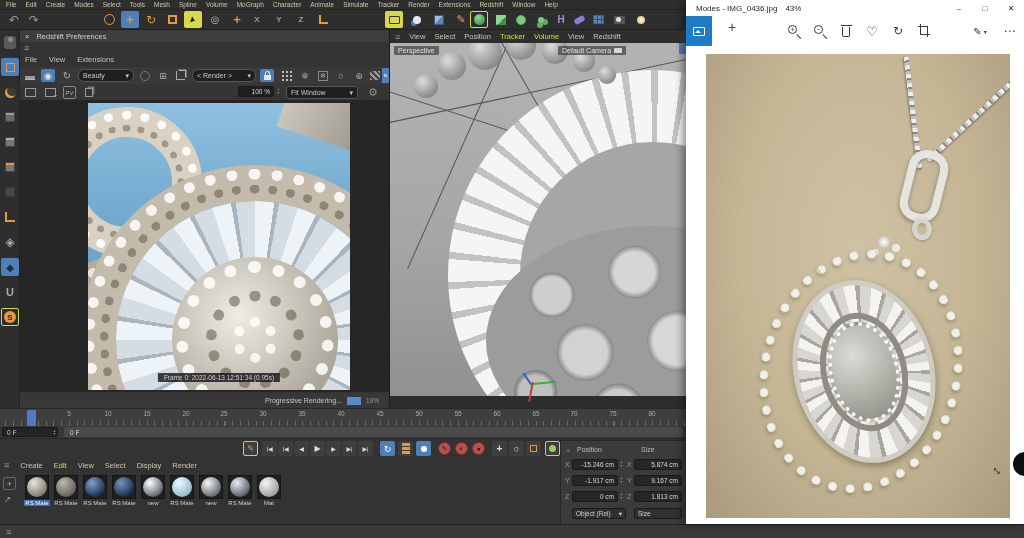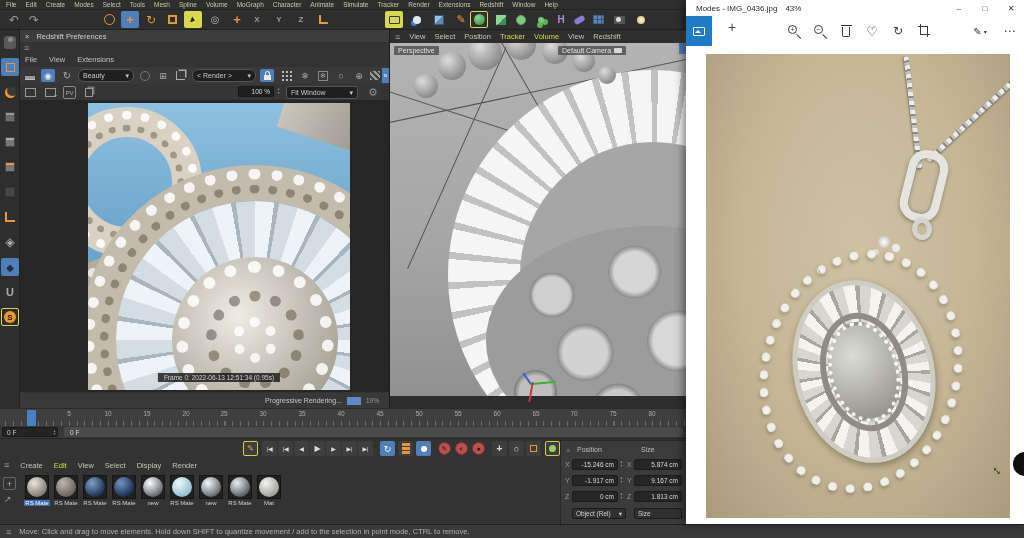--- a/index.html
+++ b/index.html
@@ -512,21 +512,20 @@
         <span>Object (Rel)</span>
         <span>▾</span>
       </span>
     <span class="cdd" style="left:73px;top:67px;width:48px">
         <span>Size</span>
       </span>
   </div>
 
   <div class="statusbar">
     <span style="color:#9a9a9a;font-size:9px">≡</span>
-    <span style="font-size:7.5px;color:#b0b0b0">Move: Click and drag to move elements. Hold down SHIFT to quantize movement / add to the selection in point mode, CTRL to remove.</span>
   </div>
 
   <div class="photos">
     <div class="ph-title">
       <span class="ph-ttext">Modes - IMG_0436.jpg</span>
       <span class="ph-zoom">43%</span>
     </div>
     <span class="wbtn" style="right:52px">–</span>
     <span class="wbtn" style="right:26px">□</span>
     <span class="wbtn" style="right:0">✕</span>

